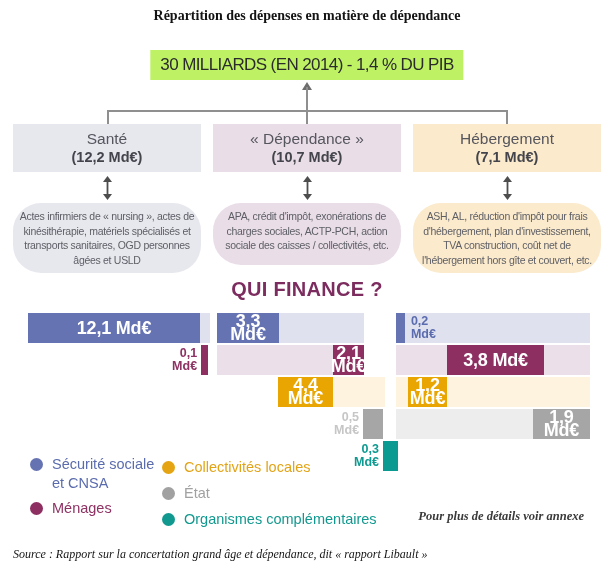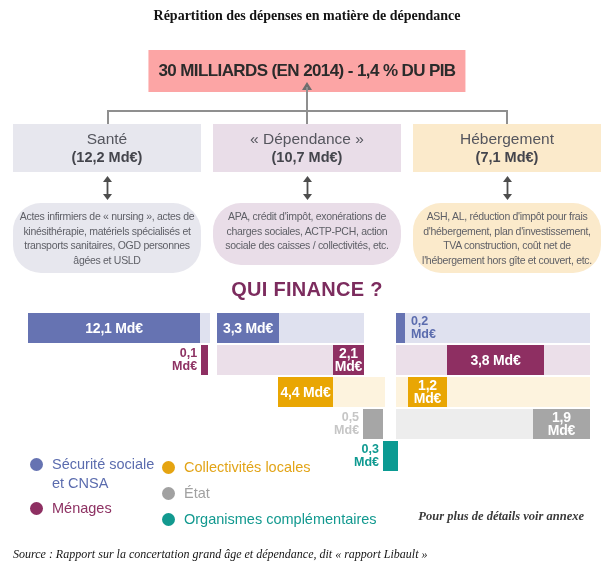--- a/index.html
+++ b/index.html
@@ -7,22 +7,22 @@
   .page {
     position:relative; width:614px; height:570px; margin:0 auto;
     background:#fff; font-family:"Liberation Sans", sans-serif; overflow:hidden;
   }
   .main-title {
     position:absolute; top:8px; left:0; width:100%; text-align:center;
     font-family:"Liberation Serif", serif; font-weight:bold; font-size:14px; color:#141414;
   }
   .total-box {
     position:absolute; top:50px; left:50%; transform:translateX(-50%);
-    background:#fca5a5; padding:11px 10px; white-space:nowrap;
-    font-weight:bold; font-size:17px; letter-spacing:-0.6px; color:#2b2b2b;
+    background:#bef264; padding:5px 10px; white-space:nowrap;
+    font-weight:normal; font-size:17px; letter-spacing:-0.6px; color:#2b2b2b;
   }
   
   .connector { position:absolute; top:82px; left:0; width:614px; height:42px; }
   .conn-line { position:absolute; background:#8f8f8f; }
   .conn-shaft { left:306px; top:5px; width:2px; height:37px; }
   .conn-h { left:107px; top:28px; width:401px; height:2px; }
   .conn-stub-l { left:107px; top:28px; width:2px; height:14px; }
   .conn-stub-r { left:506px; top:28px; width:2px; height:14px; }
   .conn-arrowhead {
     position:absolute; left:302px; top:0; width:0; height:0;
@@ -47,21 +47,21 @@
     position:absolute; top:278px; left:0; width:100%; text-align:center;
     font-weight:bold; font-size:20px; letter-spacing:0.3px; color:#7c2c5e;
   }
   
   .chart { position:absolute; top:313px; left:0; width:614px; height:162px; }
   .chart-group { position:absolute; top:0; }
   .chart-row { position:relative; height:30px; margin-bottom:2px; }
   .track { position:absolute; top:0; height:100%; }
   .bar {
     position:absolute; top:0; height:100%; display:flex; align-items:center; justify-content:center;
-    color:#fff; font-weight:bold; font-size:14px; line-height:13px; letter-spacing:-0.2px;
+    color:#fff; font-weight:bold; font-size:18px; line-height:13px; letter-spacing:-0.2px;
     white-space:pre-line; text-align:center;
   }
   .bar-label {
     position:absolute; top:0; height:100%; display:flex; flex-direction:column; justify-content:center;
     font-weight:bold; font-size:12.5px; line-height:13.5px; white-space:pre-line;
   }
   .bar-label.pos-left { text-align:right; padding-right:4px; }
   .bar-label.pos-right { text-align:left; padding-left:6px; }
   
   .legend-col { position:absolute; }

